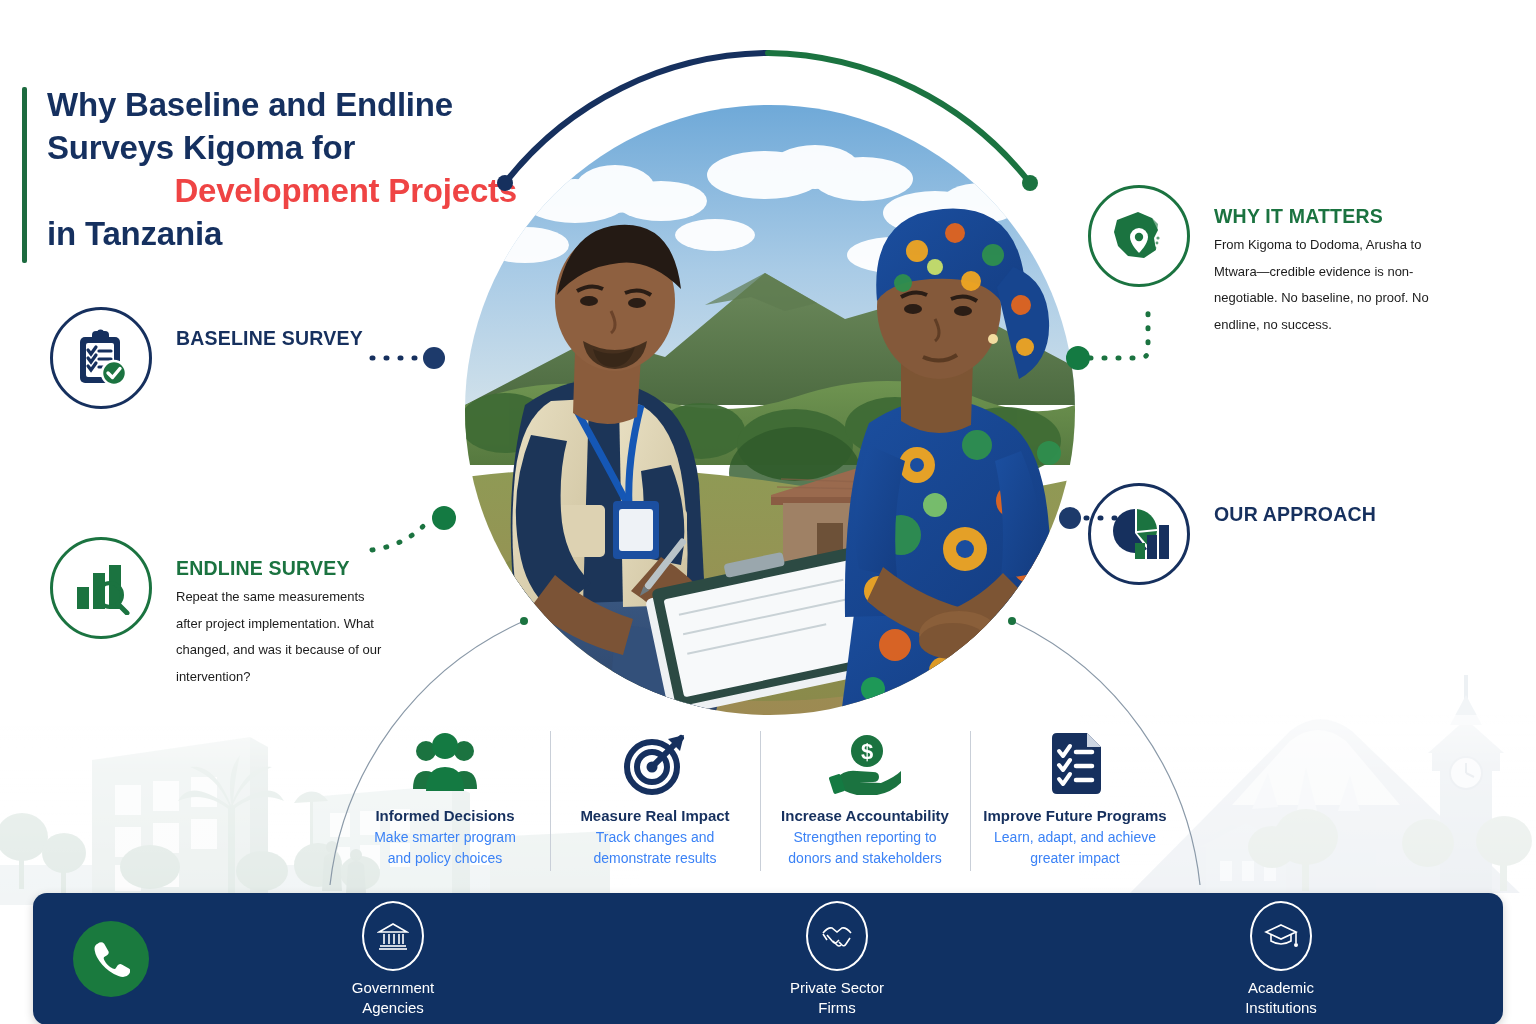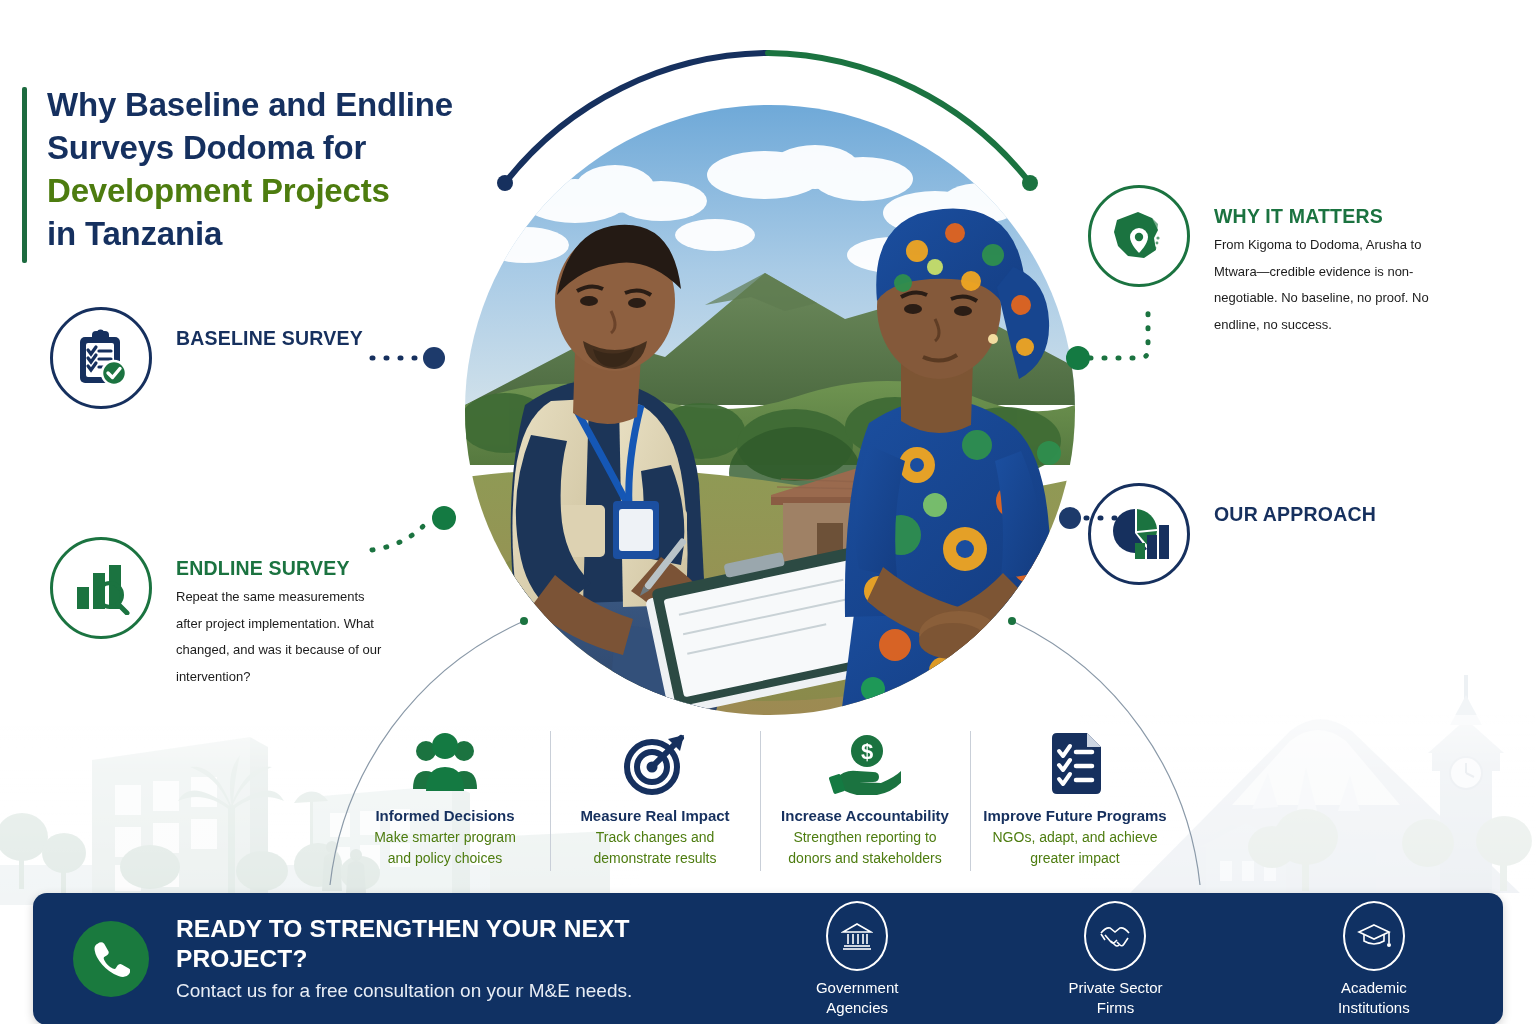--- a/index.html
+++ b/index.html
@@ -17,21 +17,21 @@
   
   .title-bar{
     position:absolute;left:22px;top:62px;width:5px;height:176px;
     background:#1d6b3f;border-radius:2px;z-index:5;
   }
   .title{
     position:absolute;left:47px;top:58px;width:470px;z-index:5;
     font-size:33px;line-height:43px;font-weight:bold;color:#15305f;
     letter-spacing:-0.2px;
   }
-  .title .green{color:#4d7c0f;display:block;}
+  .title .green{color:#ef4444;display:block;text-align:right;}
   .title span.l{display:block;}
 
   
   .card{position:absolute;z-index:6;}
   .card .ic{
     position:absolute;left:0;top:0;width:96px;height:96px;border-radius:50%;
     background:#ffffff;
     display:flex;align-items:center;justify-content:center;
   }
   .card .ic.navy{border:3px solid #16305e;}
@@ -73,21 +73,21 @@
   .benefit + .benefit::before{
     content:"";position:absolute;left:0;top:6px;width:1px;height:140px;
     background:#c9cfd8;
   }
   .benefit .bicon{height:70px;display:flex;align-items:flex-end;justify-content:center;}
   .benefit .btitle{
     margin-top:12px;font-size:15px;font-weight:bold;color:#16305e;text-align:center;
     white-space:nowrap;
   }
   .benefit .bdesc{
-    margin-top:3px;font-size:14px;line-height:21px;color:#4d7c0f;text-align:center;
+    margin-top:3px;font-size:14px;line-height:21px;color:#3b82f6;text-align:center;
   }
 
   
   .cta{
     position:absolute;left:33px;top:868px;width:1470px;height:132px;
     background:#103163;border-radius:14px;z-index:8;
     box-shadow:0 3px 10px rgba(0,0,0,.18);
     display:flex;align-items:center;
   }
   .cta-phone{
@@ -256,21 +256,21 @@
         <ellipse cx="1504" cy="816" rx="28" ry="25"></ellipse>
           <rect x="1500" y="816" width="7" height="50"></rect>
       </g>
       <rect x="1080" y="690" width="456" height="190" fill="url(#fadeG)" opacity="0.7"></rect>
     </g>
   </svg>
 
   <div class="title-bar"></div>
   <div class="title">
     <span class="l">Why Baseline and Endline</span>
-    <span class="l">Surveys Dodoma for</span>
+    <span class="l">Surveys Kigoma for</span>
     <span class="green">Development Projects</span>
     <span class="l">in Tanzania</span>
   </div>
 
   <div class="photo-wrap">
     <svg width="610" height="610" viewBox="0 0 610 610">
       <defs>
         <linearGradient id="sky" x1="0" y1="0" x2="0" y2="1">
           <stop offset="0" stop-color="#6fa9d8"></stop>
             <stop offset="0.55" stop-color="#a9cbe6"></stop>
@@ -644,37 +644,33 @@
           </g>
           <g stroke="#ffffff" stroke-width="4.5" stroke-linecap="round">
             <line x1="29" y1="21" x2="45" y2="21"></line>
             <line x1="29" y1="35" x2="45" y2="35"></line>
             <line x1="29" y1="49" x2="45" y2="49"></line>
           </g>
         </svg>
       </div>
       <div class="btitle">Improve Future Programs</div>
       <div class="bdesc">
-        <div>NGOs, adapt, and achieve</div>
+        <div>Learn, adapt, and achieve</div>
         <div>greater impact</div>
       </div>
     </div>
   </div>
 
   <div class="cta">
     <div class="cta-phone">
       <svg width="38" height="38" viewBox="0 0 38 38">
         <path d="M9 5 q4 -3 7 0 l4 7 q2 3 -1 5 l-3 2 q-1 1 0 3 q3 6 9 9 q2 1 3 0 l2 -3 q2 -3 5 -1 l7 4 q3 2 0 6 q-4 5 -11 2 q-10 -4 -17 -12 q-7 -8 -8 -15 q-1 -5 3 -7 Z" fill="#ffffff" transform="translate(-3,-1) scale(0.95)"></path>
       </svg>
     </div>
 
-    <div class="cta-text">
-      <div class="h">READY TO STRENGTHEN YOUR NEXT PROJECT?</div>
-      <div class="s">Contact us for a free consultation on your M&amp;E needs.</div>
-    </div>
 
     <div class="aud-wrap">
 
 
       <div class="aud">
         <div class="ring">
           <svg width="32" height="30" viewBox="0 0 32 30">
             <polygon points="16,3 30,11 2,11" fill="none" stroke="#fff" stroke-width="1.6"></polygon>
             <g stroke="#fff" stroke-width="1.6">
               <line x1="7" y1="13" x2="7" y2="23"></line>

